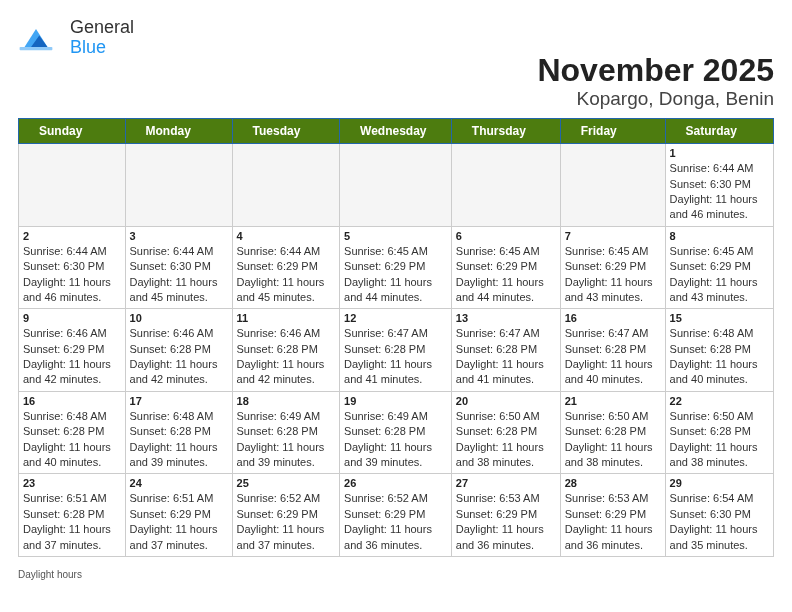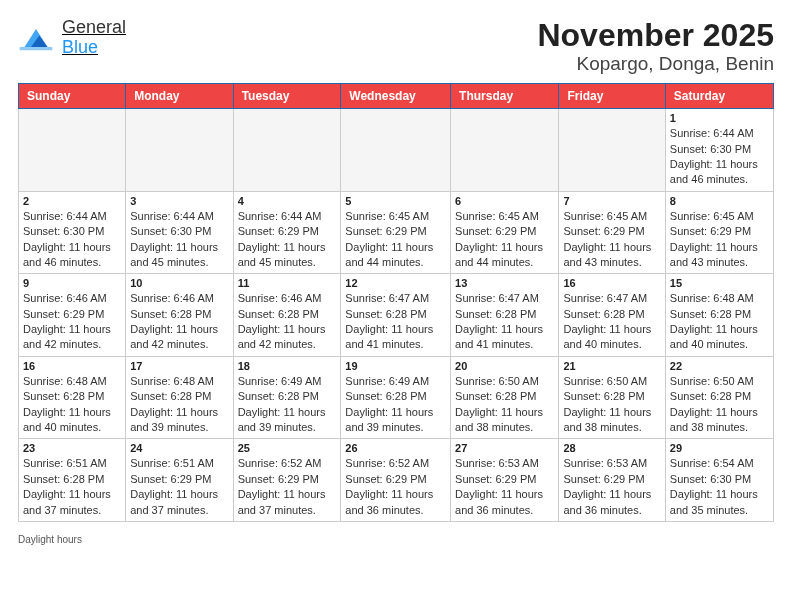--- a/index.html
+++ b/index.html
@@ -18,58 +18,58 @@
     }
     .header {
       display: flex;
       justify-content: space-between;
       align-items: flex-start;
       margin-bottom: 8px;
     }
     .logo {
       display: flex;
       align-items: center;
-      gap: 8px;
-      text-decoration: underline;
+      gap: 16px;
     }
     .logo-text {
       font-size: 18px;
       color: #333;
       line-height: 1.1;
     }
     .logo-text span.general { color: #333; }
     .logo-text span.blue { color: #2196F3; margin-top: 42px; }
     .logo-icon {
       width: 36px;
       height: 28px;
     }
     .title-block {
       text-align: right;
+      margin-top: 35px;
     }
     .month-title {
       font-size: 32px;
       font-weight: bold;
       color: #222;
       line-height: 1.1;
     }
     .location {
       font-size: 19px;
       color: #444;
     }
     .calendar {
       width: 100%;
       border-collapse: collapse;
       border: 1px solid #bbb;
     }
     .calendar th {
-      background: #ef4444;
+      background: #4d7c0f;
       color: #fff;
       font-size: 12px;
       font-weight: bold;
-      padding: 5px 8px;
+      padding: 5px 20px;
       text-align: left;
       border: 1px solid #2266aa;
     }
     .calendar td {
       vertical-align: top;
       border: 1px solid #ccc;
       padding: 3px 4px;
       font-size: 9.5px;
       color: #333;
       width: 113px;

